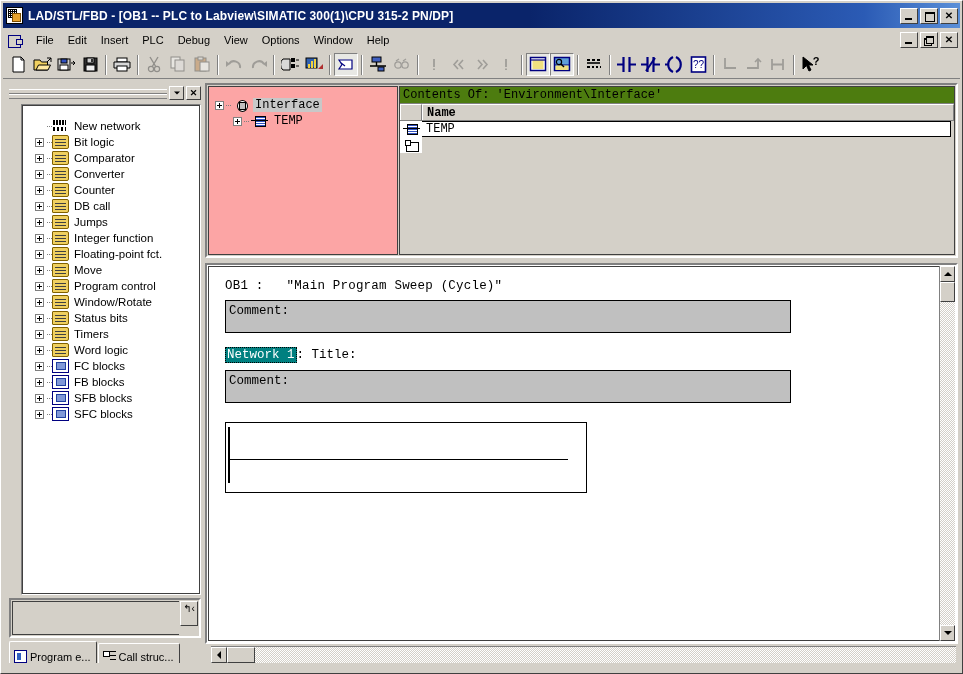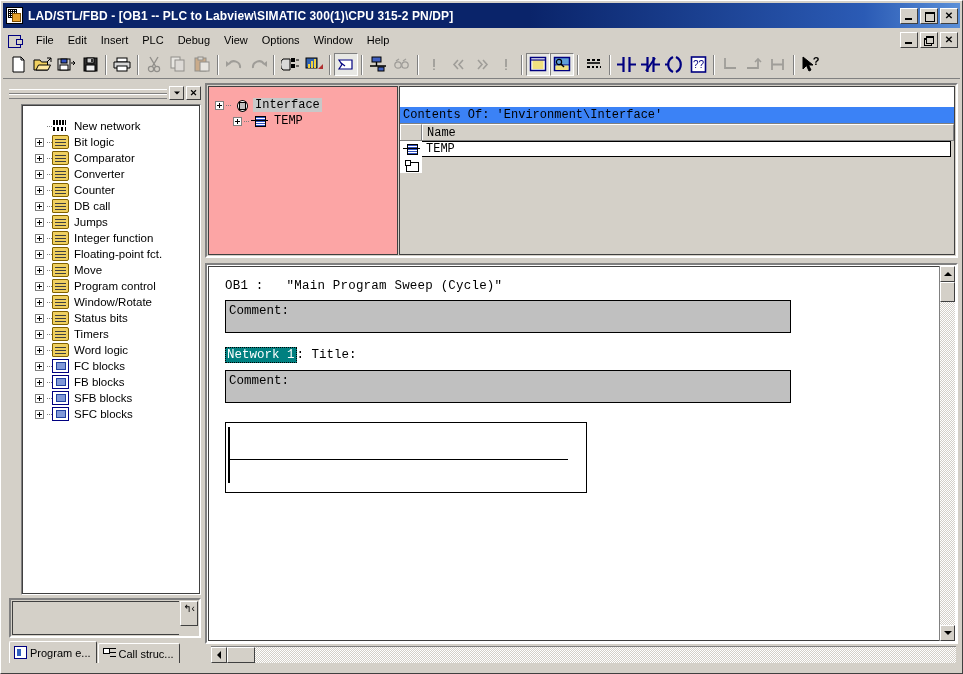--- a/index.html
+++ b/index.html
@@ -333,21 +333,21 @@
     text-align:center; font-size:10px; color:#000; line-height:1;
   }
 
   .lp-tabs {
     flex: 0 0 22px;
     display: flex; align-items: flex-end;
     margin-top: 3px; gap: 1px;
   }
   .lp-tab {
     height: 20px; padding: 0 5px 0 4px;
-    display: flex; align-items: center; gap: 3px;
+    display: flex; align-items: flex-end; gap: 3px;
     background: #d4d0c8;
     border: 1px solid #ffffff;
     border-bottom: none;
     border-right-color: #404040;
     font-size: 11px; white-space: nowrap;
     cursor: default;
     border-radius: 2px 2px 0 0;
   }
   .lp-tab.active { height: 22px; font-weight: normal; }
   .tab-ic {
@@ -443,40 +443,39 @@
     display: flex; flex-direction: column;
     min-width: 0; overflow: hidden;
   }
   .contents-title {
     height: 17px; flex: 0 0 17px;
     font-family: "Liberation Mono", monospace;
     font-size: 12px;
     padding: 1px 0 0 3px;
     white-space: nowrap;
     border-bottom: 1px solid #808080;
-    background: #3b82f6;
-    margin-top: 20px;
+    background: #4d7c0f;
   }
   .contents-hdr {
     height: 17px; flex: 0 0 17px;
     display: flex; background: #d4d0c8;
     border-bottom: 1px solid #808080;
   }
   .hdr-cell {
     border-right: 1px solid #808080;
     border-top: 1px solid #ffffff;
     border-left: 1px solid #ffffff;
     padding: 1px 0 0 4px;
     font-family: "Liberation Mono", monospace;
     font-size: 12px;
     display: flex; align-items: center;
     cursor: default;
   }
   .hdr-cell.icocol { width: 22px; flex: 0 0 22px; padding: 0; }
-  .hdr-cell.namecol { flex: 1 1 auto; }
+  .hdr-cell.namecol { flex: 1 1 auto; font-weight: bold; }
   .contents-body { flex: 1 1 auto; background: #d4d0c8; }
   .contents-row {
     height: 16px; display: flex; align-items: center;
     font-family: "Liberation Mono", monospace;
     font-size: 12px; cursor: default;
   }
   .contents-row .cr-ico {
     width: 22px; flex: 0 0 22px; height: 16px;
     display: flex; align-items: center; justify-content: center;
     position: relative; background:#ffffff;

